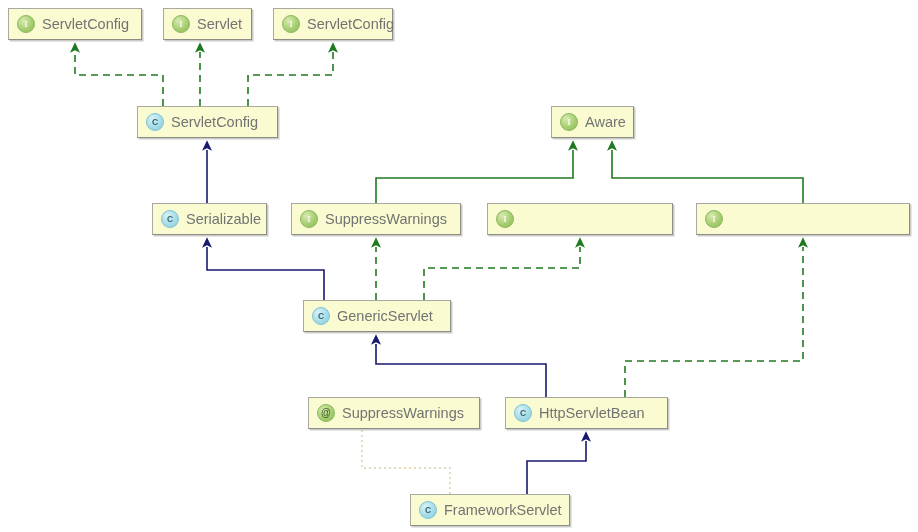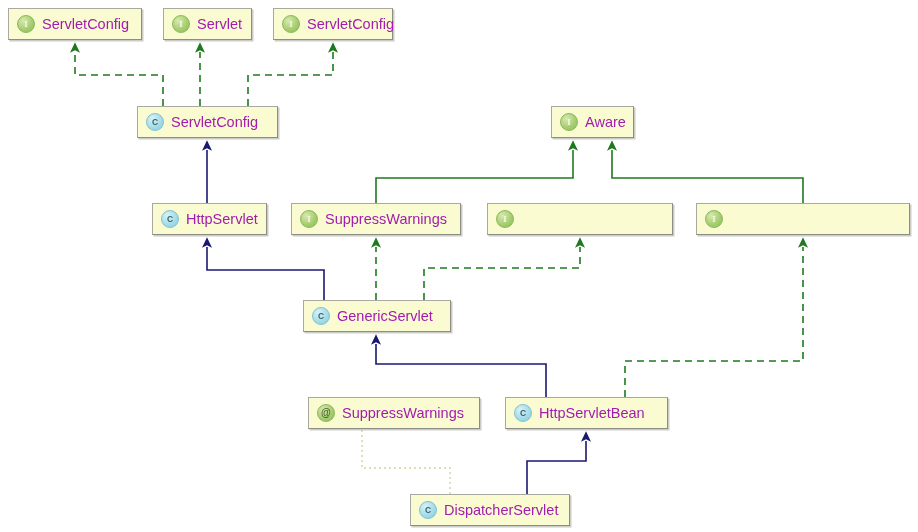--- a/index.html
+++ b/index.html
@@ -75,21 +75,21 @@
   }
   .icon-annotation {
     background: radial-gradient(circle at 34% 30%, #d7eab0 0%, #a8ce72 55%, #8cbb57 100%);
     color: #49632c;
     border: 1px solid #89b858;
     font-family: "Liberation Sans", sans-serif;
     font-size: 10px;
   }
   .node-label {
     font-size: 14.5px;
-    color: #a21caf;
+    color: #737373;
     line-height: 1;
   }
 </style>
 </head>
 <body>
 
 <div id="diagram-canvas">
 
   <svg id="edge-layer" viewBox="0 0 918 532" width="918" height="532" xmlns="http://www.w3.org/2000/svg">
     <defs>
@@ -176,21 +176,21 @@
       <span class="node-label">ServletConfig</span>
     </div>
 
     <div class="uml-node" style="left:551px; top:106px; width:83px;">
       <span class="node-icon icon-interface">I</span>
       <span class="node-label">Aware</span>
     </div>
 
     <div class="uml-node" style="left:152px; top:203px; width:115px;">
       <span class="node-icon icon-class">C</span>
-      <span class="node-label">HttpServlet</span>
+      <span class="node-label">Serializable</span>
     </div>
 
     <div class="uml-node" style="left:291px; top:203px; width:170px;">
       <span class="node-icon icon-interface">I</span>
       <span class="node-label">SuppressWarnings</span>
     </div>
 
     <div class="uml-node" style="left:487px; top:203px; width:186px;">
       <span class="node-icon icon-interface">I</span>
     </div>
@@ -209,17 +209,17 @@
       <span class="node-label">SuppressWarnings</span>
     </div>
 
     <div class="uml-node" style="left:505px; top:397px; width:163px;">
       <span class="node-icon icon-class">C</span>
       <span class="node-label">HttpServletBean</span>
     </div>
 
     <div class="uml-node" style="left:410px; top:494px; width:160px;">
       <span class="node-icon icon-class">C</span>
-      <span class="node-label">DispatcherServlet</span>
+      <span class="node-label">FrameworkServlet</span>
     </div>
 
   </div>
 </div>
 
 </body></html>

